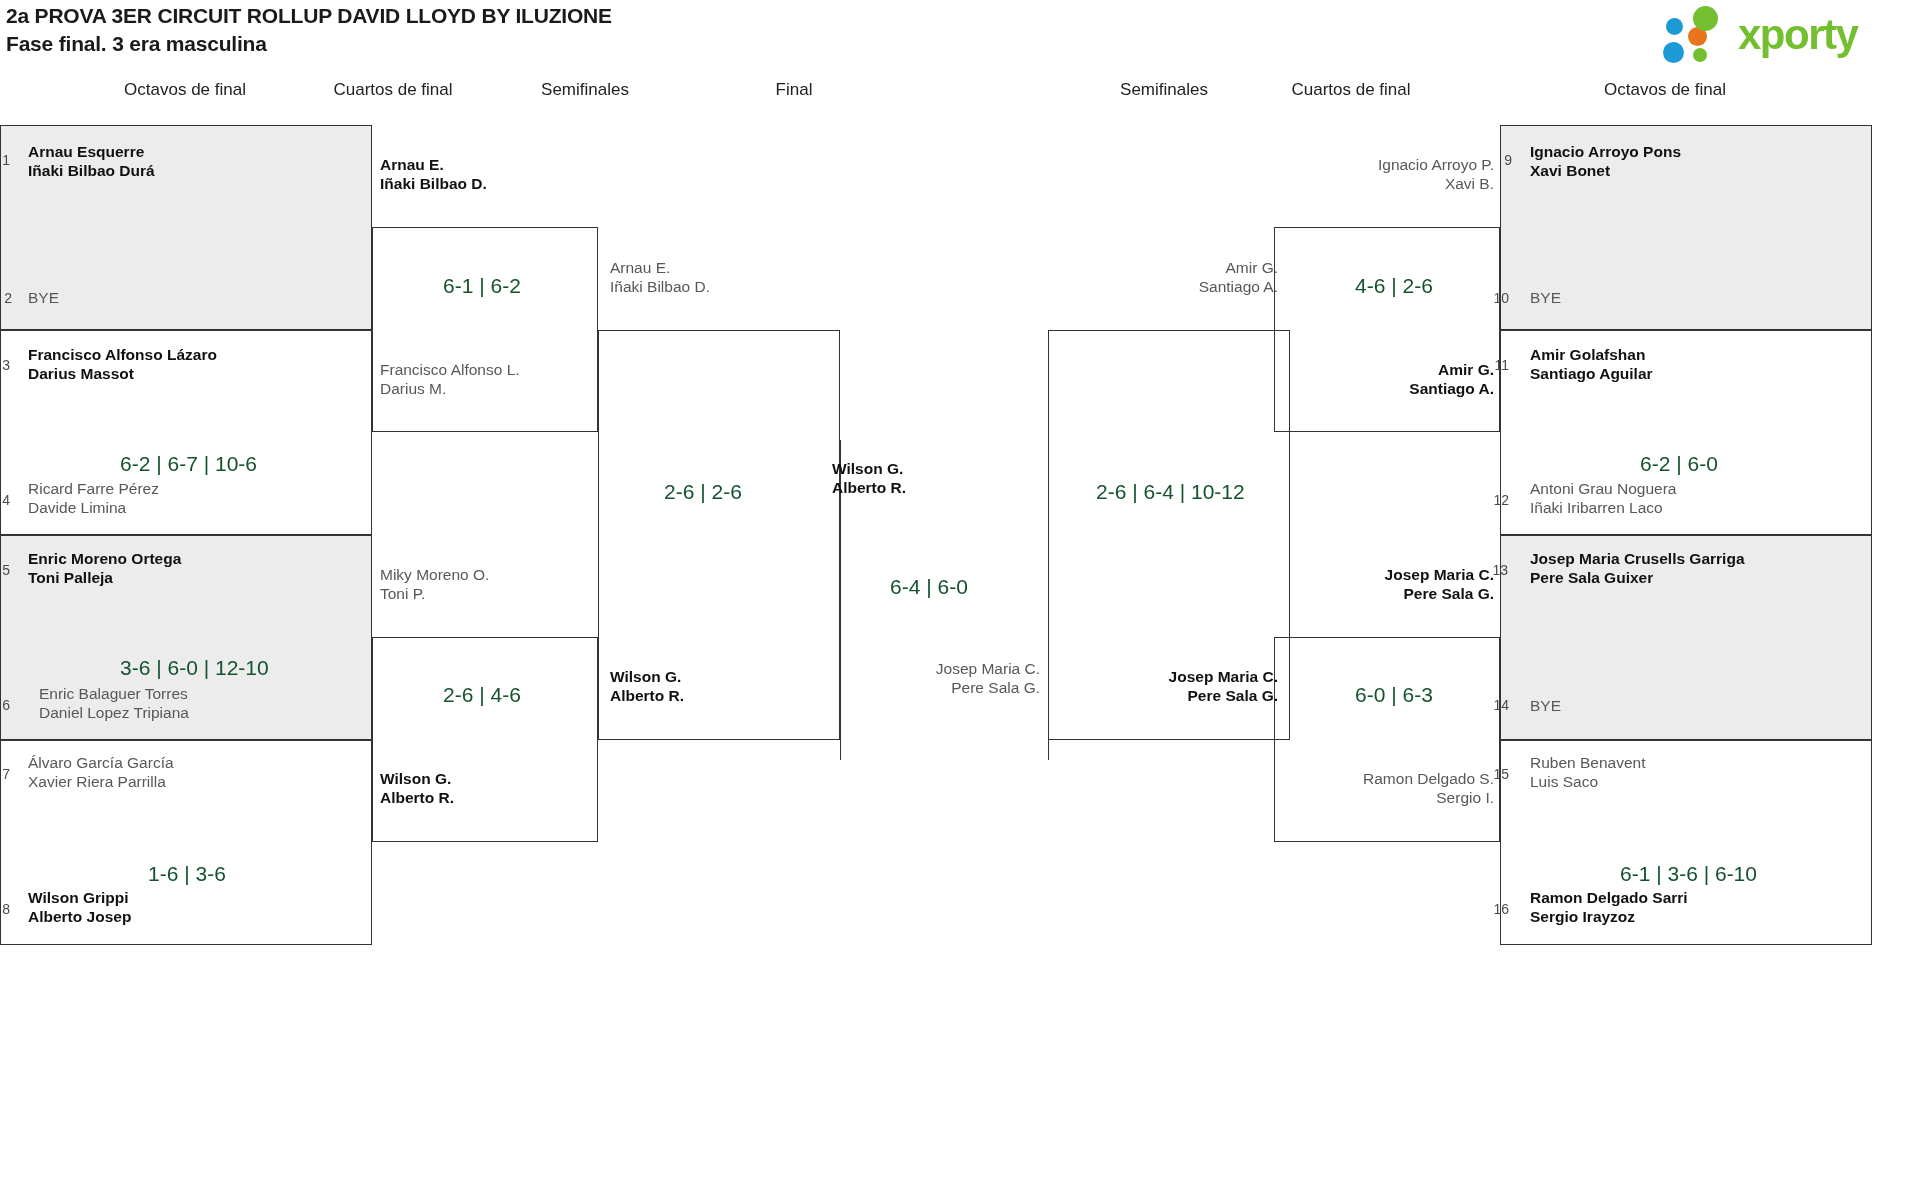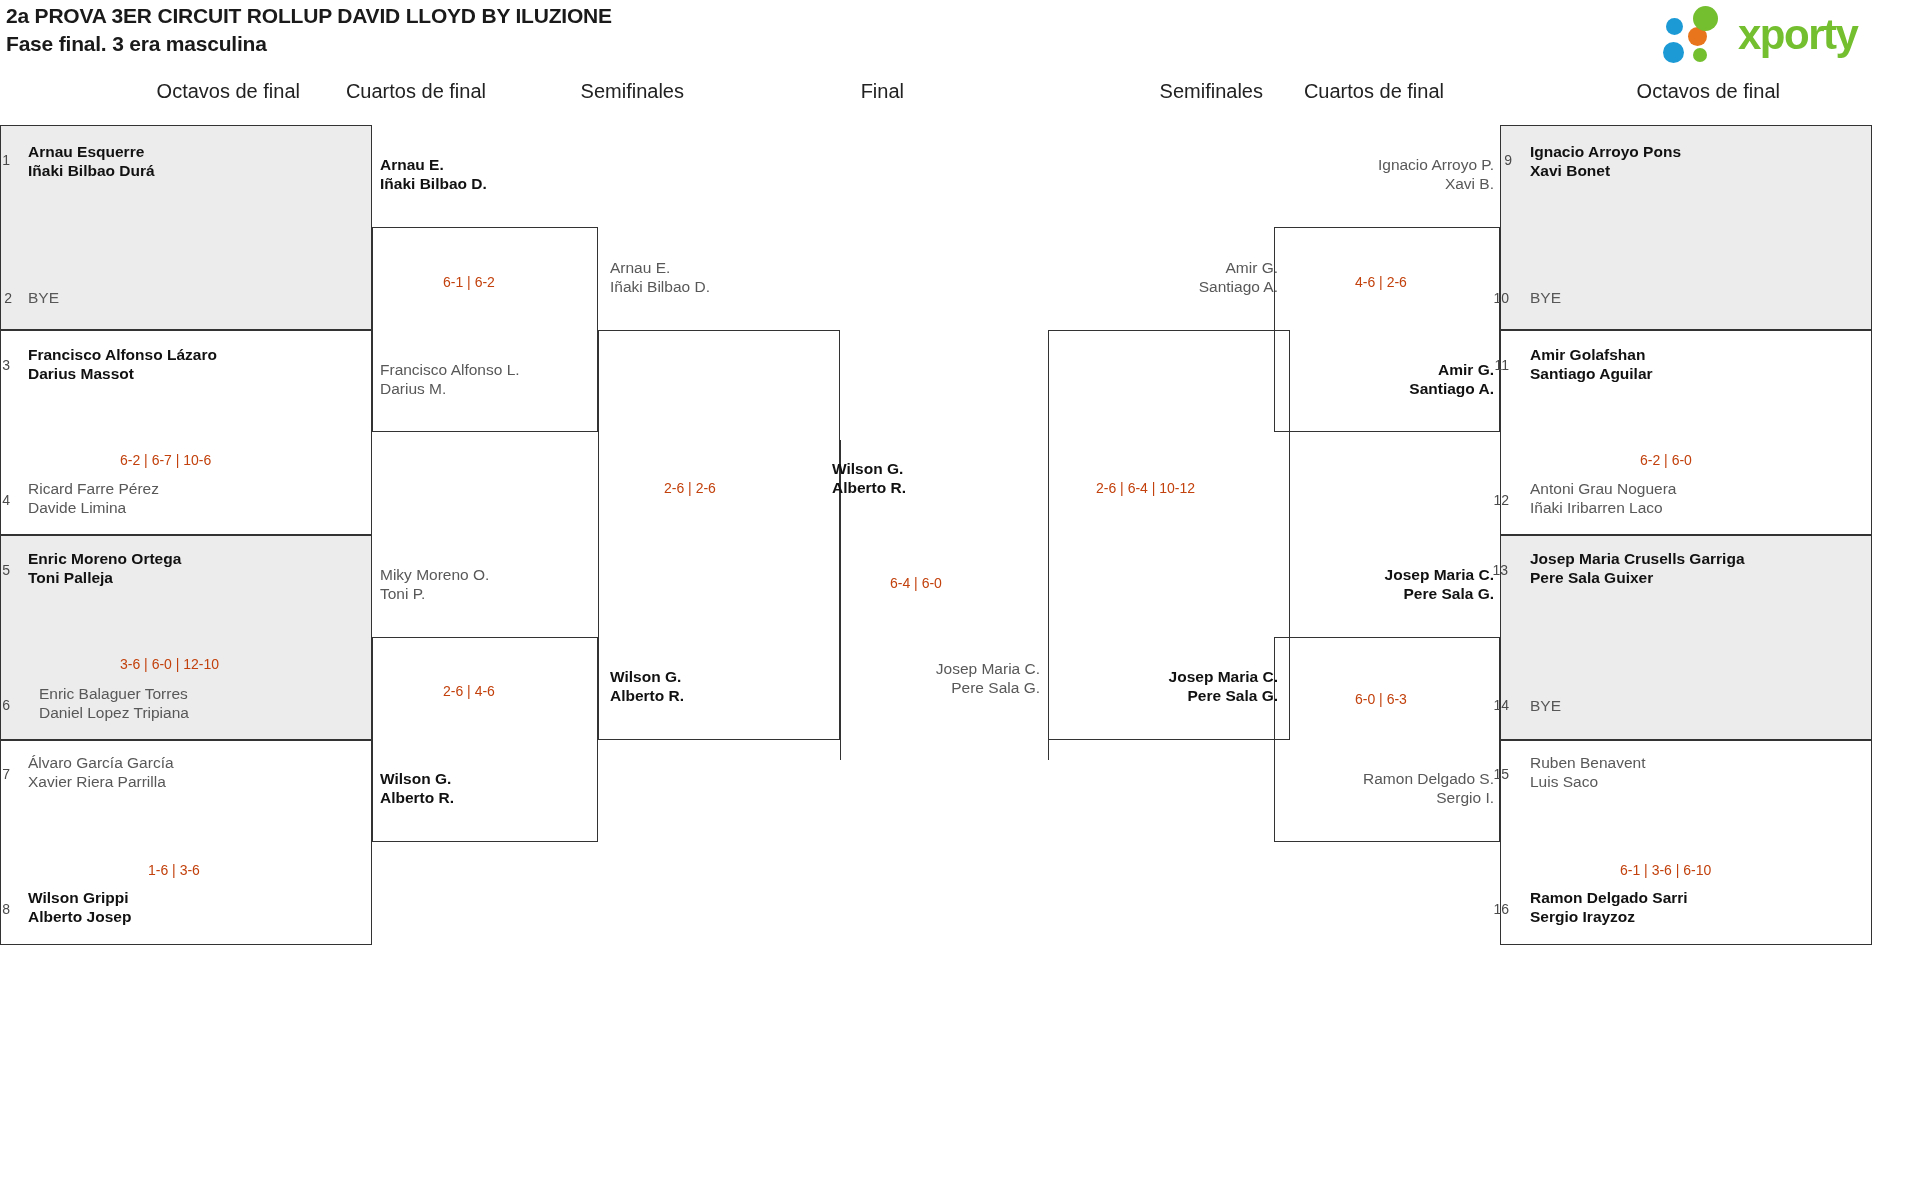--- a/index.html
+++ b/index.html
@@ -55,23 +55,23 @@
     font-size: 42px;
     font-weight: bold;
     color: #74bf2f;
     letter-spacing: -1.5px;
     line-height: 54px;
   }
 
   
   .round-header {
     position: absolute;
-    font-size: 20px;
+    font-size: 17px;
     color: #222;
-    text-align: right;
+    text-align: center;
     white-space: nowrap;
     top: 80px;
   }
   .seeded-box {
     box-sizing: border-box;
     border: 1px solid #333;
     position: absolute;
   }
   .shaded { background: #ececec; }
   .plain  { background: #ffffff; }
@@ -89,22 +89,22 @@
     line-height: 19px;
     white-space: nowrap;
   }
   .team .ln { display: block; }
   .winner { color: #111; font-weight: bold; }
   .loser  { color: #585858; font-weight: normal; }
   .bye    { color: #585858; font-weight: normal; font-size: 15.5px; }
 
   .score {
     position: absolute;
-    font-size: 14px;
-    color: #c2410c;
+    font-size: 21px;
+    color: #14532d;
     white-space: nowrap;
   }
 
   
   .connector {
     position: absolute;
     box-sizing: border-box;
     border: 1px solid #333;
     background: transparent;
   }
@@ -260,21 +260,21 @@
 <div class="score" style="left:1355px; top:274px;">4-6 | 2-6</div>
 <div class="team winner align-right" style="left:1280px; top:360px; width:214px; text-align:right;">
   <span class="ln">Amir G.</span>
   <span class="ln">Santiago A.</span>
 </div>
 
 <div class="team winner align-right" style="left:1280px; top:565px; width:214px; text-align:right;">
   <span class="ln">Josep Maria C.</span>
   <span class="ln">Pere Sala G.</span>
 </div>
-<div class="score" style="left:1355px; top:683px;margin-top:8px;">6-0 | 6-3</div>
+<div class="score" style="left:1355px; top:683px;">6-0 | 6-3</div>
 <div class="team loser align-right" style="left:1280px; top:769px; width:214px; text-align:right;">
   <span class="ln">Ramon Delgado S.</span>
   <span class="ln">Sergio I.</span>
 </div>
 
 <div class="seeded-box shaded" style="left:1500px; top:125px; width:372px; height:205px;"></div>
 <div class="seed-num" style="left:1490px; top:152px;">9</div>
 <div class="team winner" style="left:1530px; top:142px;">
   <span class="ln">Ignacio Arroyo Pons</span>
   <span class="ln">Xavi Bonet</span>

